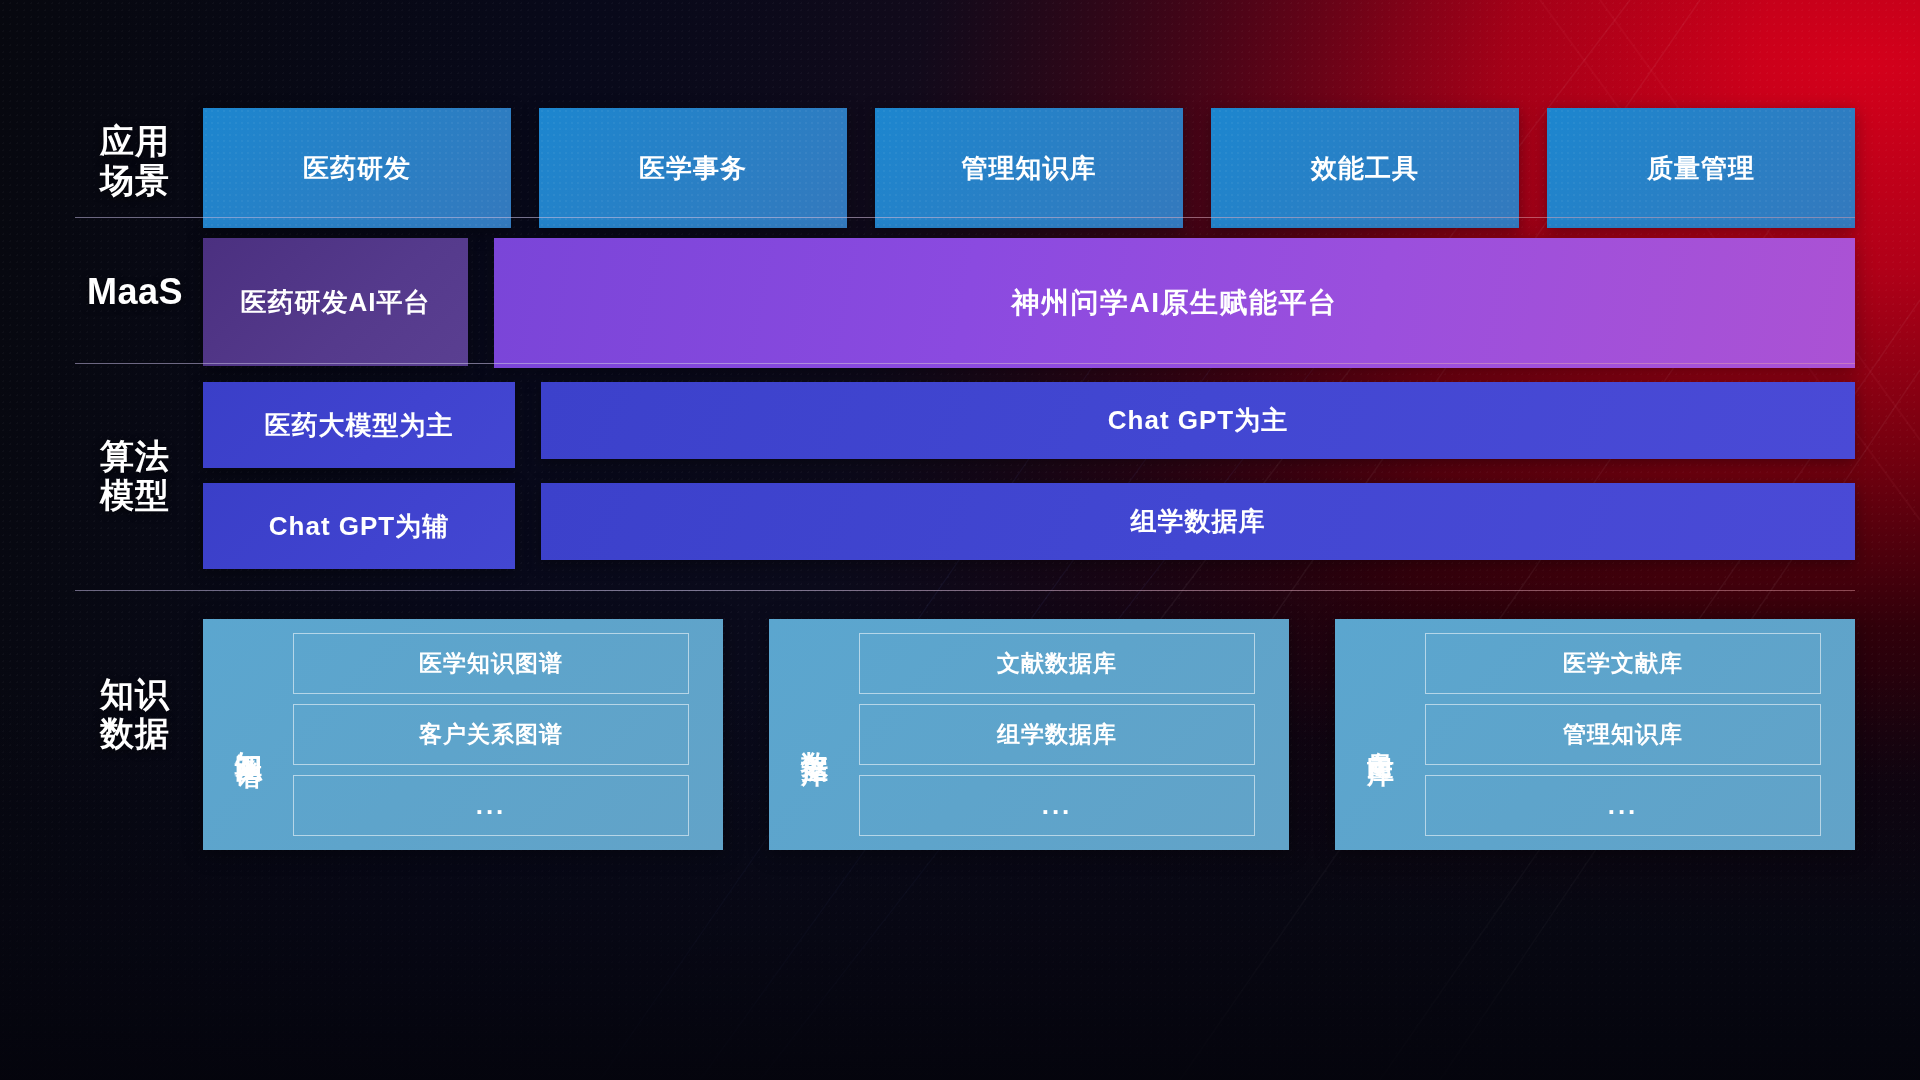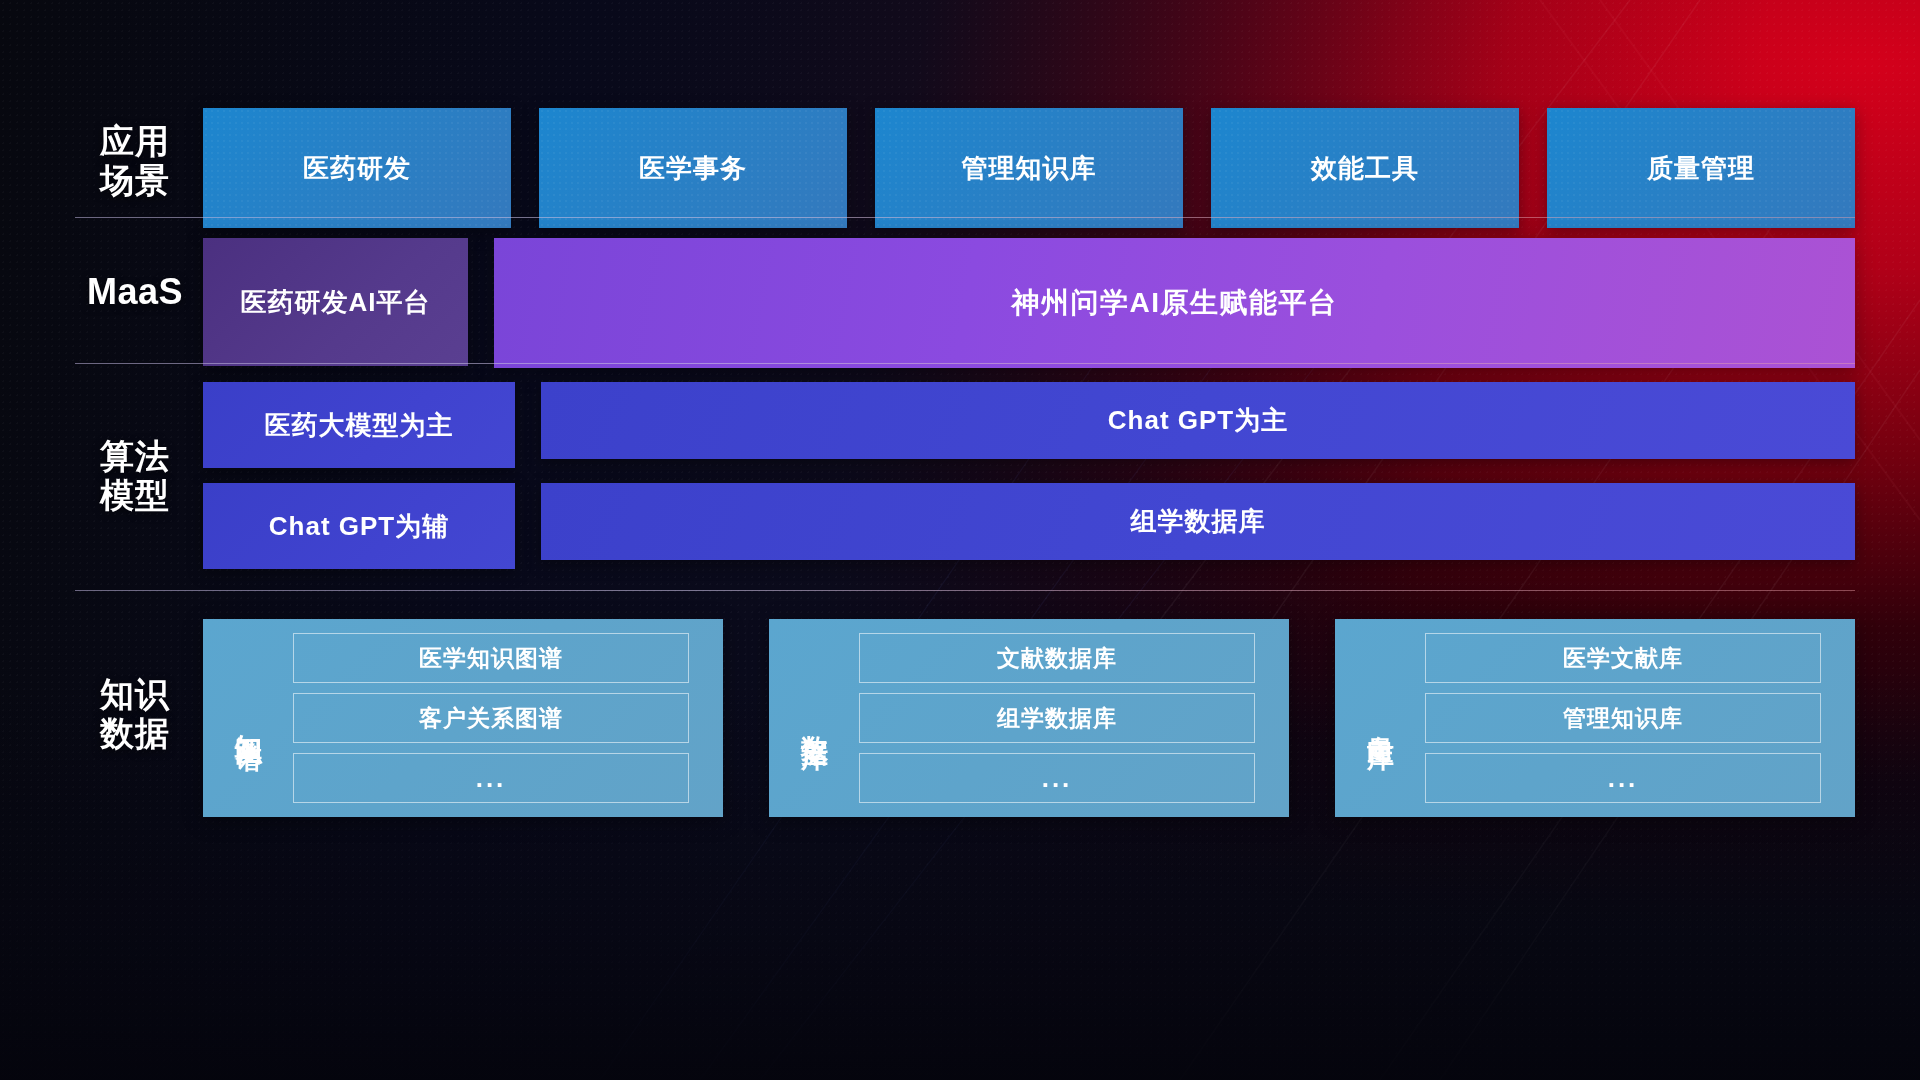--- a/index.html
+++ b/index.html
@@ -98,21 +98,21 @@
   .algo-right{
     flex:1; height:77px;
     display:flex; align-items:center; justify-content:center;
     background:linear-gradient(110deg,#3c41cb 0%,#4247d2 50%,#4a4ad6 100%);
     color:#fff; font-size:26px; font-weight:bold; letter-spacing:1px;
     box-shadow:0 4px 14px rgba(0,0,0,.35);
   }
   
   #row-know .zone{ top:0; display:flex; gap:46px; }
   .kgroup{
-    flex:1; height:198px;
+    flex:1; height:231px;
     background:linear-gradient(135deg,#5ba6cf 0%,#5ea4cb 50%,#62a3c8 100%);
     display:flex; align-items:stretch;
     padding:14px 34px 14px 14px; gap:14px;
     box-shadow:0 4px 18px rgba(0,0,0,.35);
   }
   .kgroup-label{
     width:62px; flex:none;
     display:flex; align-items:center; justify-content:center;
     color:#fff; font-size:27px; font-weight:bold;
     writing-mode:vertical-rl; text-orientation:upright;

